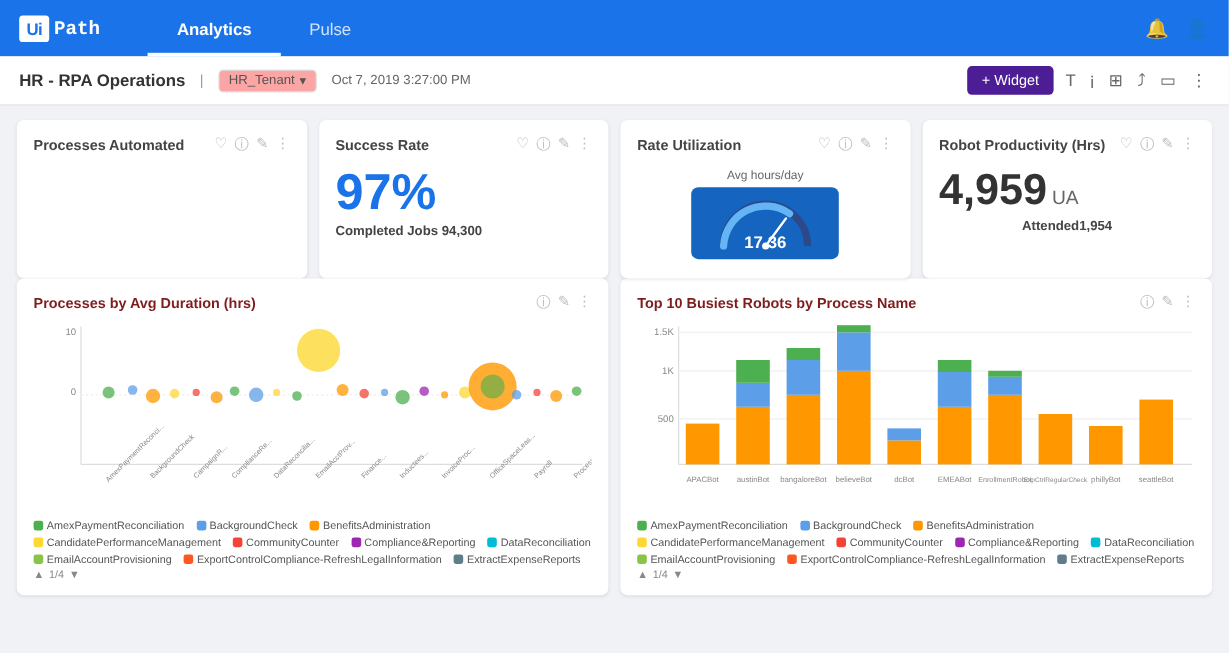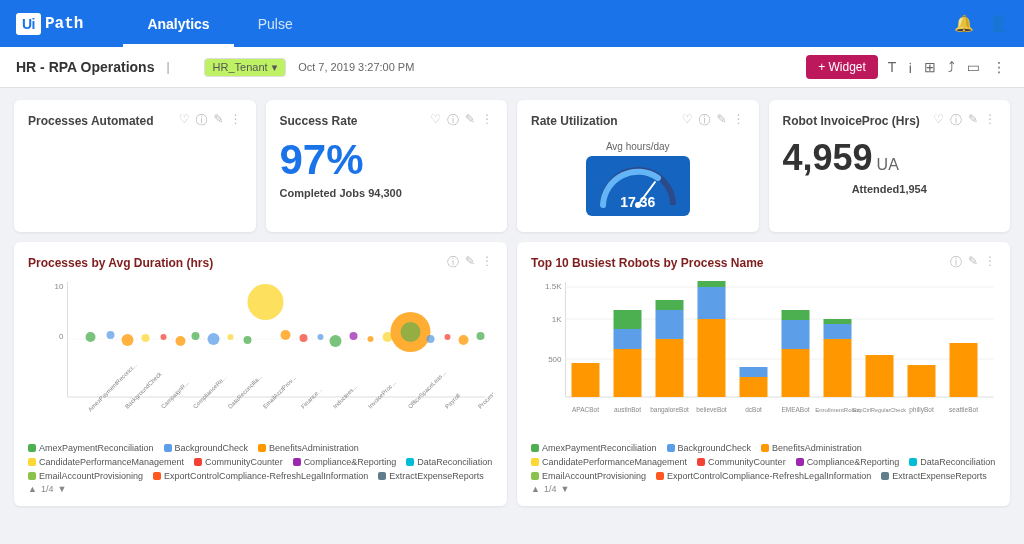--- a/index.html
+++ b/index.html
@@ -90,41 +90,40 @@
     .dashboard-title {
       font-weight: 700;
       font-size: 14px;
       color: #333;
     }
     .breadcrumb-sep { color: #999; }
     .tenant-badge {
       display: flex;
       align-items: center;
       gap: 4px;
-      background: #bef264;
+      background: #fca5a5;
       border: 1px solid #ddd;
       border-radius: 4px;
       padding: 2px 8px;
       font-size: 11px;
       color: #555;
       cursor: pointer;
-      margin-left: 22px;
     }
     .date-text {
       font-size: 11px;
       color: #666;
     }
     .sub-header-right {
       margin-left: auto;
       display: flex;
       align-items: center;
       gap: 8px;
     }
     .widget-btn {
-      background: #be185d;
+      background: #4c1d95;
       color: white;
       border: none;
       border-radius: 4px;
       padding: 5px 12px;
       font-size: 12px;
       cursor: pointer;
       display: flex;
       align-items: center;
       gap: 4px;
     }
@@ -138,21 +137,20 @@
     
     .main-content {
       padding: 12px 14px;
     }
 
     
     .cards-row {
       display: grid;
       grid-template-columns: 1fr 1fr 1fr 1fr;
       gap: 10px;
-      margin-bottom: 10px;
     }
     .card {
       background: white;
       border-radius: 6px;
       padding: 12px 14px;
       box-shadow: 0 1px 3px rgba(0,0,0,0.08);
     }
     .card-header {
       display: flex;
       align-items: center;
@@ -197,21 +195,21 @@
       align-items: center;
       padding: 4px 0;
     }
     .gauge-label-top {
       font-size: 10px;
       color: #666;
       margin-bottom: 4px;
     }
     .gauge-svg-wrap {
       position: relative;
-      width: 104px;
+      width: 123px;
       height: 60px;
       background: #1565c0;
       border-radius: 6px;
       display: flex;
       align-items: center;
       justify-content: center;
     }
     .gauge-value-text {
       font-size: 14px;
       font-weight: 700;
@@ -409,21 +407,21 @@
             <line x1="45" y1="45" x2="62" y2="22" stroke="white" stroke-width="2" stroke-linecap="round"></line>
             <circle cx="45" cy="45" r="3" fill="white"></circle>
           </svg>
           <span class="gauge-value-text">17.36</span>
         </div>
       </div>
     </div>
 
     <div class="card">
       <div class="card-header">
-        <span class="card-title">Robot InvoiceProc (Hrs)</span>
+        <span class="card-title">Robot Productivity (Hrs)</span>
         <div class="card-icons">
           <span>♡</span>
           <span>ⓘ</span>
           <span>✎</span>
           <span>⋮</span>
         </div>
       </div>
       <div style="display:flex;align-items:baseline;gap:4px;margin:8px 0 4px;">
         <span class="prod-value">4,959</span>
         <span class="prod-unit">UA</span>

